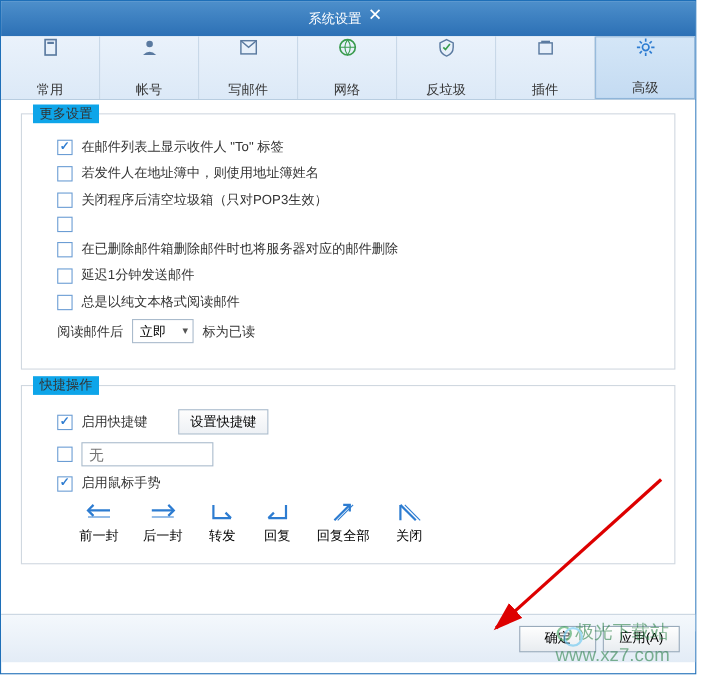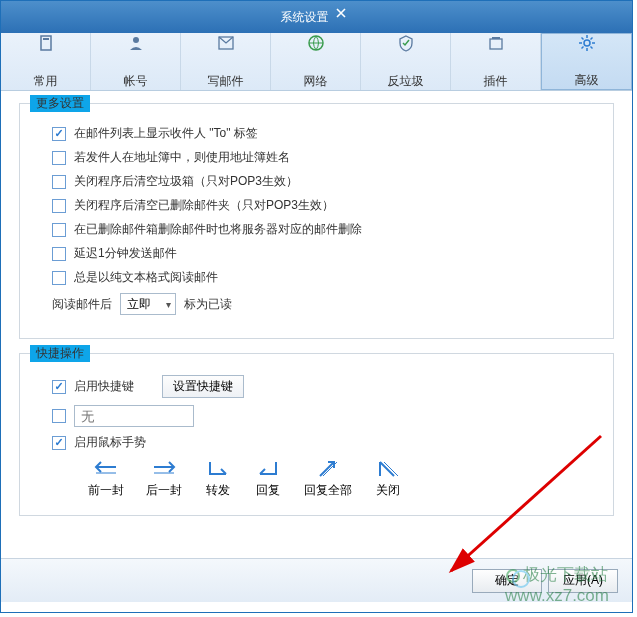--- a/index.html
+++ b/index.html
@@ -17,21 +17,21 @@
   .group { border: 1px solid #d0d8e0; padding: 14px 16px 16px; margin-bottom: 14px; position: relative; }
   .group-title { position: absolute; top: -9px; left: 10px; background: #0ea5e9; padding: 0 6px; color: #333; }
   .row { display: flex; align-items: center; margin: 7px 0 7px 16px; gap: 8px; }
   .checkbox { width: 14px; height: 14px; border: 1px solid #6b9dd4; background: #fff; display: inline-flex; align-items: center; justify-content: center; cursor: pointer; flex-shrink: 0; }
   .checkbox.checked::after { content: "✓"; color: #2d7cd1; font-size: 11px; font-weight: bold; line-height: 1; }
   .cb-label { color: #333; }
   .select { border: 1px solid #abc; height: 22px; padding: 0 18px 0 6px; background: #fff; display: inline-flex; align-items: center; position: relative; cursor: pointer; min-width: 56px; }
   .select::after { content: "▾"; position: absolute; right: 4px; color: #555; font-size: 10px; }
   .inline-btn { border: 1px solid #abc; background: linear-gradient(#fdfdfd,#eef1f5); padding: 2px 10px; cursor: pointer; }
   .text-input { border: 1px solid #abc; height: 22px; padding: 0 6px; width: 120px; background: #fff; color: #999; }
-  .gestures { display: flex; gap: 22px; margin-left: 52px; margin-top: 6px; }
+  .gestures { display: flex; gap: 22px; margin-left: 36px; margin-top: 6px; }
   .gesture { display: flex; flex-direction: column; align-items: center; gap: 2px; }
   .gesture-icon { width: 28px; height: 22px; }
   .footer { position: absolute; bottom: 10px; left: 0; right: 0; height: 44px; background: linear-gradient(#f4f8fc,#e3ecf6); border-top: 1px solid #c8d4e0; display: flex; justify-content: flex-end; align-items: center; gap: 6px; padding-right: 14px; }
   .btn { width: 70px; height: 24px; border: 1px solid #9ab; background: linear-gradient(#fefefe,#e8ecf0); cursor: pointer; display: flex; align-items: center; justify-content: center; }
   .arrow-overlay { position: absolute; pointer-events: none; }
   .watermark { position: absolute; right: 23px; bottom: 6px; opacity: 0.55; font-size: 17px; color: #1e7a3c; text-align: center; line-height: 1.2; }
   .watermark .wmlogo { display:inline-block; width:14px; height:14px; border:2px solid #2a9b4a; border-radius:50%; position:relative; margin-right:3px; vertical-align:middle;}
   .watermark .wmlogo::after{content:"";position:absolute;width:14px;height:14px;border:2px solid #57c1f0;border-radius:50%;left:4px;top:-1px;}
 </style>
 </head>
@@ -132,21 +132,20 @@
       <div class="row">
           <span class="checkbox"></span>
           <span class="cb-label">若发件人在地址簿中，则使用地址簿姓名</span>
         </div>
       <div class="row">
           <span class="checkbox"></span>
           <span class="cb-label">关闭程序后清空垃圾箱（只对POP3生效）</span>
         </div>
       <div class="row">
           <span class="checkbox"></span>
-          <span class="cb-label">关闭程序后清空已删除邮件夹（只对POP3生效）</span>
         </div>
       <div class="row">
           <span class="checkbox"></span>
           <span class="cb-label">在已删除邮件箱删除邮件时也将服务器对应的邮件删除</span>
         </div>
       <div class="row">
           <span class="checkbox"></span>
           <span class="cb-label">延迟1分钟发送邮件</span>
         </div>
       <div class="row">

